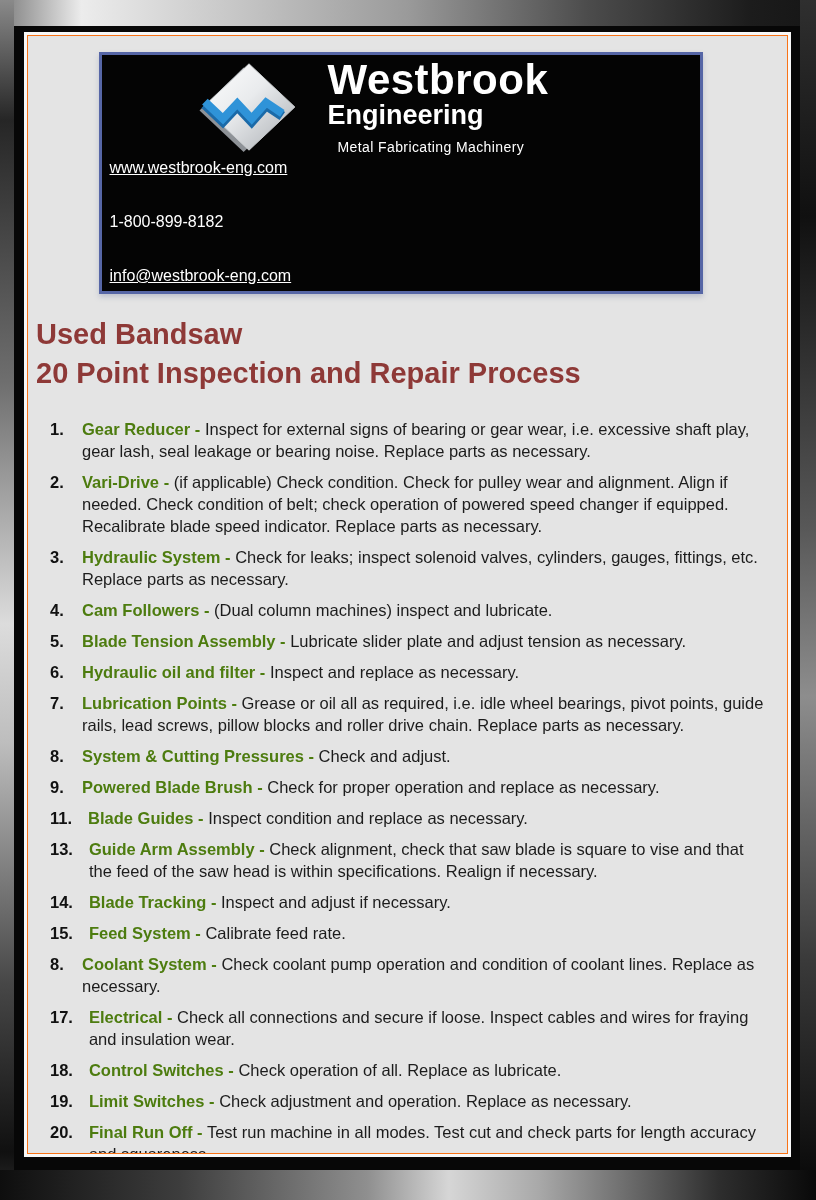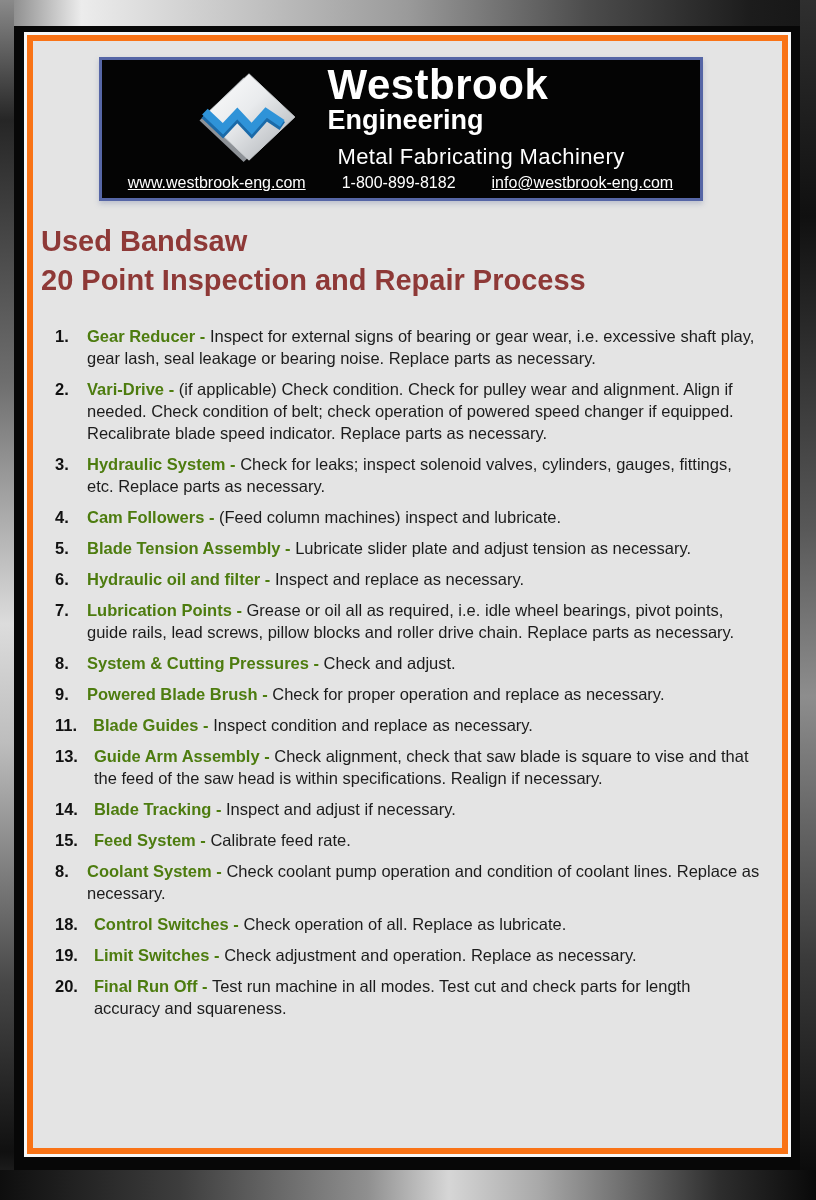--- a/index.html
+++ b/index.html
@@ -27,43 +27,43 @@
     box-sizing:border-box;
     border:solid #070707;border-width:6px 9px 13px 10px;
     background:#070707;
   }
   .white-mat{
     width:100%;height:100%;box-sizing:border-box;
     border:3px solid #f8f8f8;
   }
   .content{
     width:100%;height:100%;box-sizing:border-box;
-    border:6px solid #f97316;
+    border:1px solid #f97316;
     background:var(--page-bg,#e4e4e4);
     padding:16px 22px 0 8px;
     overflow:hidden;
   }
   
   .header-box{
     width:604px;box-sizing:border-box;
     margin:0 auto;
     background:#040404;
     border:3px solid var(--header-border-blue,#5666a6);
     box-shadow:0 3px 5px rgba(180,185,200,.8);
     padding:4px 8px 6px;
   }
   .header-top{display:flex;align-items:center;}
   .logo{width:122px;height:90px;flex:0 0 auto;margin-left:78px;}
   .brand{margin-left:18px;color:#fff;}
   .brand-name{font-size:42px;font-weight:700;line-height:42px;letter-spacing:.5px;}
   .brand-division{font-size:27px;font-weight:700;line-height:29px;}
-  .brand-tagline{font-size:22px;font-weight:400;margin-top:9px;padding-left:10px;letter-spacing:.4px;}
+  .brand-tagline{font-size:14px;font-weight:400;margin-top:9px;padding-left:10px;letter-spacing:.4px;}
   .contact{
     display:flex;justify-content:center;align-items:baseline;gap:36px;
-    color:#fff;font-size:16px;margin-top:4px;
+    color:#fff;font-size:16px;margin-top:4px;flex-direction:column;
   }
   .contact a{color:#fff;text-decoration:underline;cursor:pointer;}
   .contact span{text-decoration:none;text-align:right;}
   
   .title{
     text-align:left;
     color:var(--title-color,#8e3937);
     font-size:29px;font-weight:700;line-height:39px;
     margin:21px 0 25px;
   }
@@ -133,21 +133,21 @@
     <span class="text"><b class="name">Vari-Drive -</b> <span class="desc">(if applicable) Check condition.  Check for pulley wear and alignment.  Align if needed.  Check condition of belt; check operation of powered speed changer if equipped.  Recalibrate blade speed indicator. Replace parts as necessary.</span></span>
   </li>
 
   <li class="item">
     <span class="num">3.</span>
     <span class="text"><b class="name">Hydraulic System -</b> <span class="desc">Check for leaks; inspect solenoid valves, cylinders, gauges, fittings, etc.  Replace parts as necessary.</span></span>
   </li>
 
   <li class="item">
     <span class="num">4.</span>
-    <span class="text"><b class="name">Cam Followers -</b> <span class="desc">(Feed column machines) inspect and lubricate.</span></span>
+    <span class="text"><b class="name">Cam Followers -</b> <span class="desc">(Dual column machines) inspect and lubricate.</span></span>
   </li>
 
   <li class="item">
     <span class="num">5.</span>
     <span class="text"><b class="name">Blade Tension Assembly -</b> <span class="desc">Lubricate slider plate and adjust tension as necessary.</span></span>
   </li>
 
   <li class="item">
     <span class="num">6.</span>
     <span class="text"><b class="name">Hydraulic oil and filter -</b> <span class="desc">Inspect and replace as necessary.</span></span>
@@ -188,20 +188,24 @@
   <li class="item">
     <span class="num">15.</span>
     <span class="text"><b class="name">Feed System -</b> <span class="desc">Calibrate feed rate.</span></span>
   </li>
 
   <li class="item">
     <span class="num">8.</span>
     <span class="text"><b class="name">Coolant System -</b> <span class="desc">Check coolant pump operation and condition of coolant lines.  Replace as necessary.</span></span>
   </li>
 
+  <li class="item">
+    <span class="num">17.</span>
+    <span class="text"><b class="name">Electrical -</b> <span class="desc">Check all connections and secure if loose.  Inspect cables and wires for fraying and insulation wear.</span></span>
+  </li>
 
   <li class="item">
     <span class="num">18.</span>
     <span class="text"><b class="name">Control Switches -</b> <span class="desc">Check operation of all. Replace as lubricate.</span></span>
   </li>
 
   <li class="item">
     <span class="num">19.</span>
     <span class="text"><b class="name">Limit Switches -</b> <span class="desc">Check adjustment and operation.  Replace as necessary.</span></span>
   </li>

